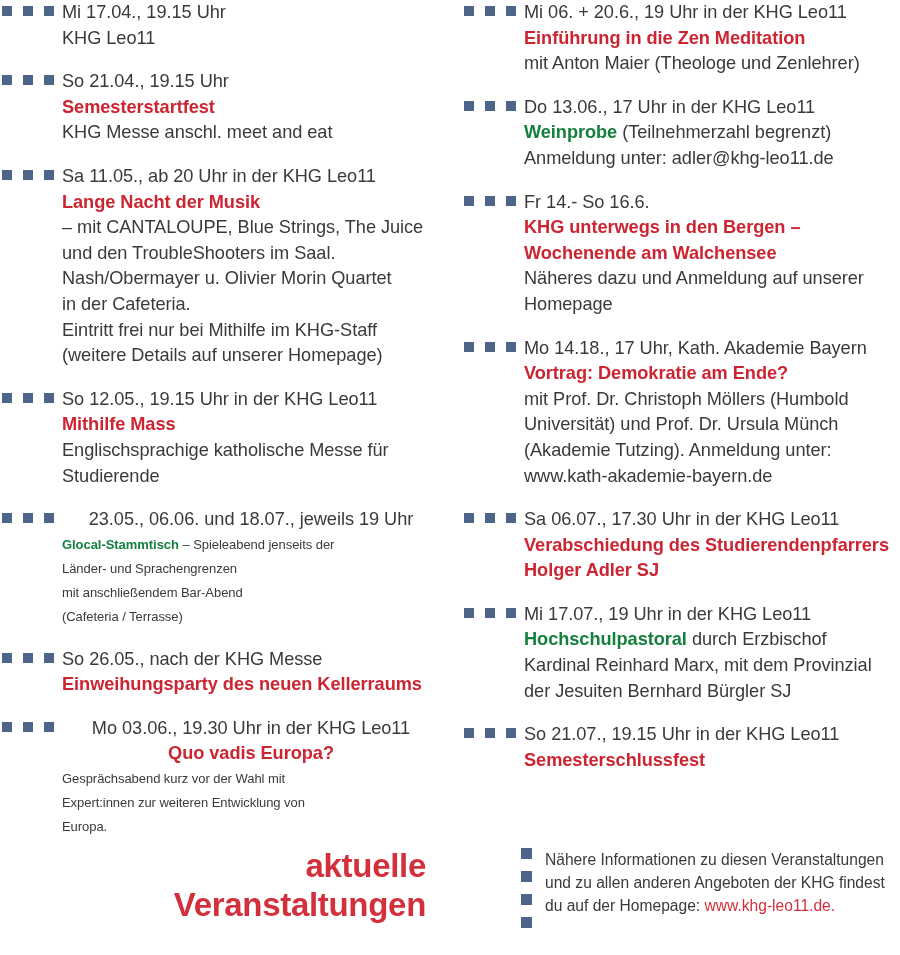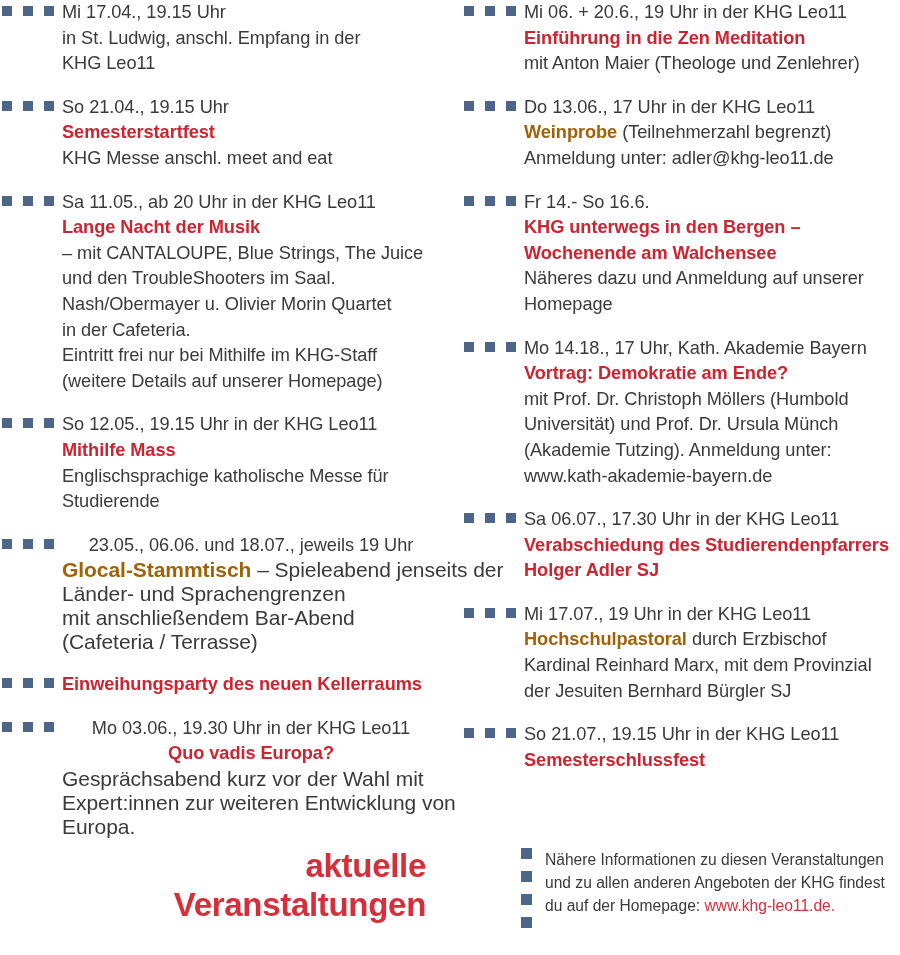--- a/index.html
+++ b/index.html
@@ -61,25 +61,25 @@
     letter-spacing: -0.05px;
     color: #3a3a3c;
     white-space: nowrap;
   }
 
   .line.head { color: #3a3a3c; font-weight: 400; }
   .line.title {
     color: #cd2431;
     font-weight: bold;
   }
-  .title-inline { color: #a16207; font-weight: bold; }
+  .title-inline { color: #15803d; font-weight: bold; }
 
   
   .entry.small .line {
-    font-size: 21px;
+    font-size: 13px;
     line-height: 24px;
   }
   .entry.small .line.head,
   .entry.small .line.title {
     font-size: 18.2px;
     line-height: 25.6px;
     text-align: center;
   }
 
   
@@ -132,21 +132,20 @@
 </head>
 <body>
 
 <div class="page">
 
   <div class="column col-left">
 
     <div class="entry">
       <span class="bullets"><i></i><i></i><i></i></span>
       <span class="line head">Mi 17.04., 19.15 Uhr</span>
-      <span class="line">in St. Ludwig, anschl. Empfang in der</span>
       <span class="line">KHG Leo11</span>
     </div>
 
     <div class="entry">
       <span class="bullets"><i></i><i></i><i></i></span>
       <span class="line head">So 21.04., 19.15 Uhr</span>
       <span class="line title">Semesterstartfest</span>
       <span class="line">KHG Messe anschl. meet and eat</span>
     </div>
 
@@ -174,20 +173,21 @@
       <span class="bullets"><i></i><i></i><i></i></span>
       <span class="line head">23.05., 06.06. und 18.07., jeweils 19 Uhr</span>
       <span class="line"><b class="title-inline">Glocal-Stammtisch</b><span> – Spieleabend jenseits der</span></span>
       <span class="line">Länder- und Sprachengrenzen</span>
       <span class="line">mit anschließendem Bar-Abend</span>
       <span class="line">(Cafeteria / Terrasse)</span>
     </div>
 
     <div class="entry">
       <span class="bullets"><i></i><i></i><i></i></span>
+      <span class="line head">So 26.05., nach der KHG Messe</span>
       <span class="line title">Einweihungsparty des neuen Kellerraums</span>
     </div>
 
     <div class="entry small">
       <span class="bullets"><i></i><i></i><i></i></span>
       <span class="line head">Mo 03.06., 19.30 Uhr in der KHG Leo11</span>
       <span class="line title">Quo vadis Europa?</span>
       <span class="line">Gesprächsabend kurz vor der Wahl mit</span>
       <span class="line">Expert:innen zur weiteren Entwicklung von</span>
       <span class="line">Europa.</span>

